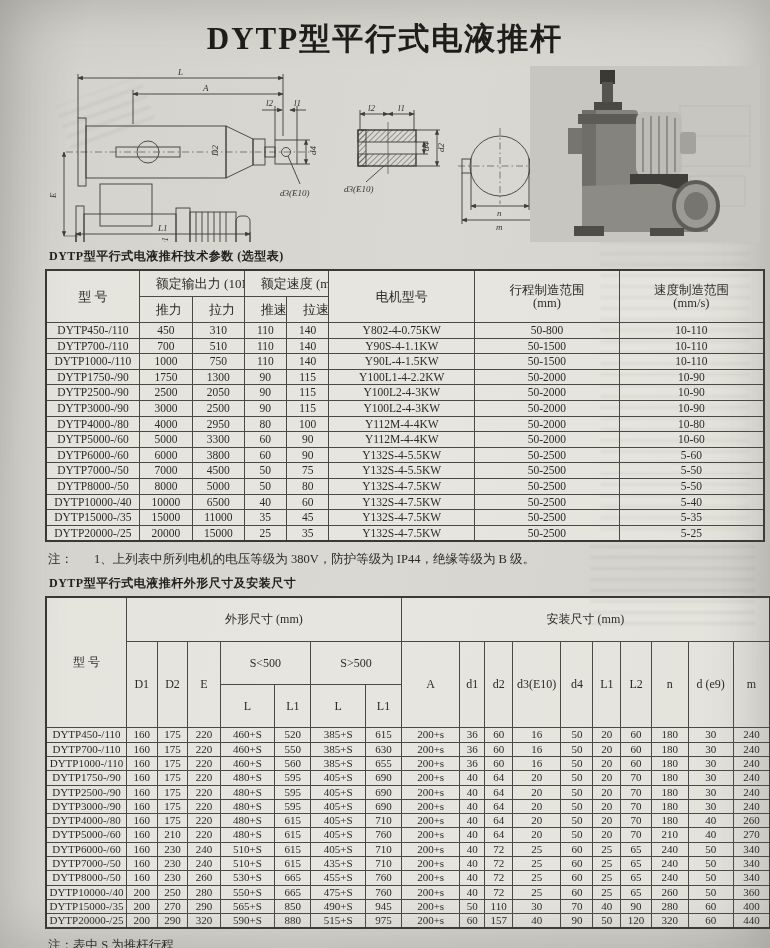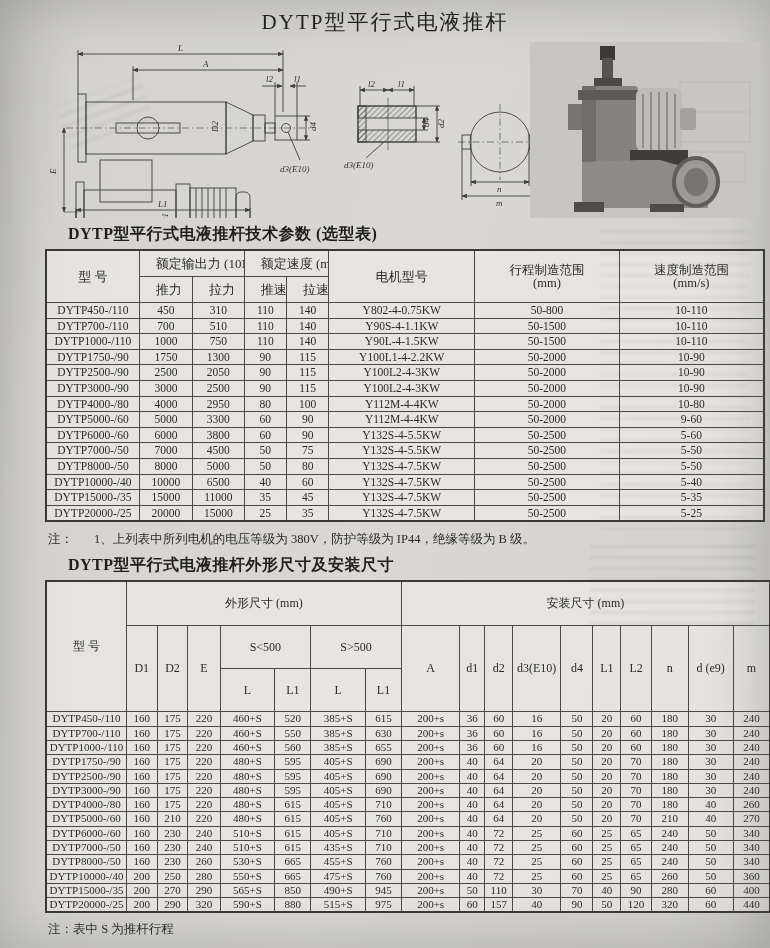--- a/index.html
+++ b/index.html
@@ -7,28 +7,28 @@
     width:770px;height:948px;position:relative;overflow:hidden;
     background:linear-gradient(100deg,#c3c2bd 0%,#d4d3ce 10%,#d9d8d3 50%,#d3d2cd 88%,#c8c7c2 100%);
     font-family:"Liberation Serif","DejaVu Serif",serif;color:#2b2a27;
   }
   .vignette{position:absolute;inset:0;pointer-events:none;
     box-shadow:inset 0 0 60px rgba(90,88,82,.35);}
   .bleed{position:absolute;opacity:.07;pointer-events:none;
     background:repeating-linear-gradient(0deg,#55524c 0 3px,transparent 3px 11px);
     filter:blur(1px);transform:scaleX(-1);}
   .page-title{
-    text-align:center;font-size:21px;font-weight:normal;letter-spacing:2px;
-    padding-top:8px;color:#1d1c1a;
+    text-align:center;font-size:31px;font-weight:bold;letter-spacing:2px;
+    padding-top:18px;color:#1d1c1a;
   }
   .figure-row{position:relative;height:176px;margin-top:6px;}
   .drawing{position:absolute;left:48px;top:0;}
   .photo{position:absolute;left:530px;top:0;}
   .section-heading{
-    font-size:16px;font-weight:bold;margin:6px 0 4px 68px;color:#201f1d;letter-spacing:.5px;
+    font-size:12px;font-weight:bold;margin:6px 0 4px 49px;color:#201f1d;letter-spacing:.5px;
   }
   table{border-collapse:collapse;margin-left:45px;table-layout:fixed;}
   th,td{border:1px solid #4a4945;text-align:center;vertical-align:middle;
     background:rgba(242,240,233,.55);overflow:hidden;white-space:nowrap;}
   table{border:2px solid #3a3935;}
   #table1{width:720px;font-size:12px;}
   #table1 thead th{height:25px;font-weight:normal;font-size:13px;padding:0 16px;}
   #table1 tbody td{height:14.6px;line-height:14.6px;padding:0 2px;font-size:11.5px;}
   #table2{width:726px;font-size:11px;}
   #table2 thead th{font-weight:normal;font-size:12px;padding:13px 1px;height:16px;}
@@ -363,21 +363,21 @@
         <td>10-80</td>
       </tr>
       <tr>
         <td>DYTP5000-/60</td>
         <td>5000</td>
         <td>3300</td>
         <td>60</td>
         <td>90</td>
         <td>Y112M-4-4KW</td>
         <td>50-2000</td>
-        <td>9-60</td>
+        <td>10-60</td>
       </tr>
       <tr>
         <td>DYTP6000-/60</td>
         <td>6000</td>
         <td>3800</td>
         <td>60</td>
         <td>90</td>
         <td>Y132S-4-5.5KW</td>
         <td>50-2500</td>
         <td>5-60</td>

